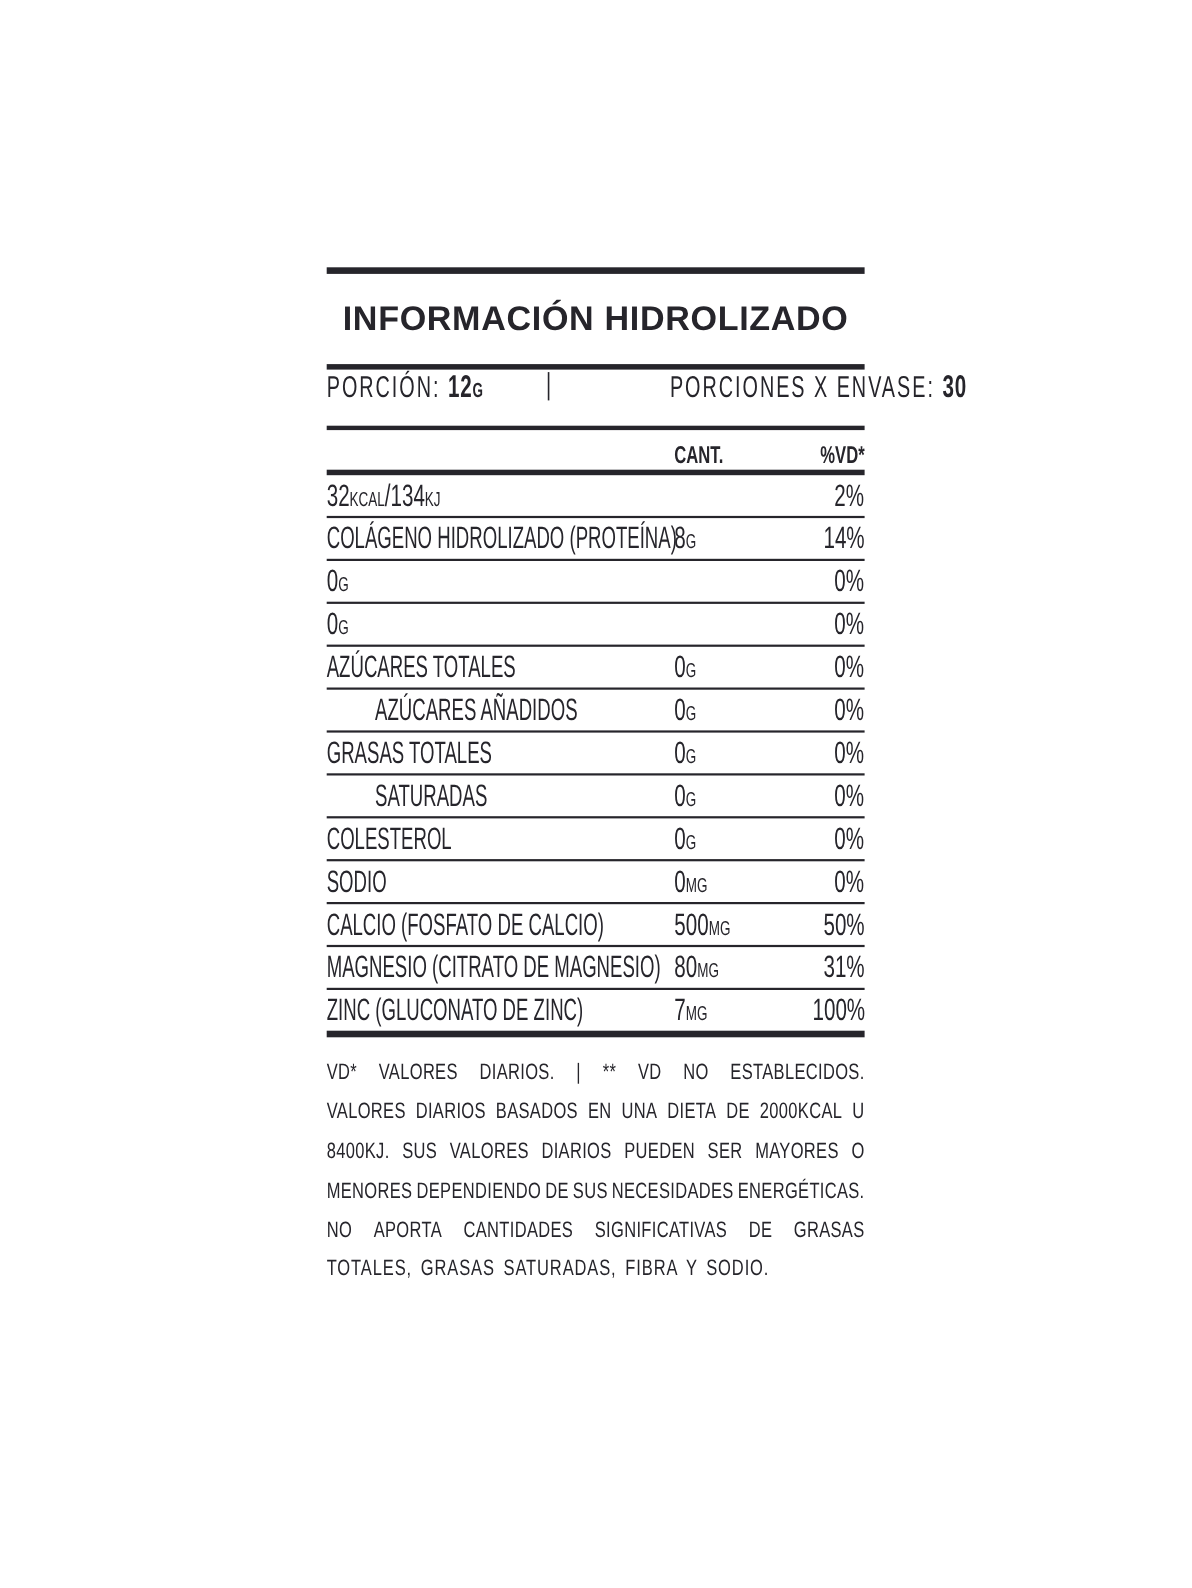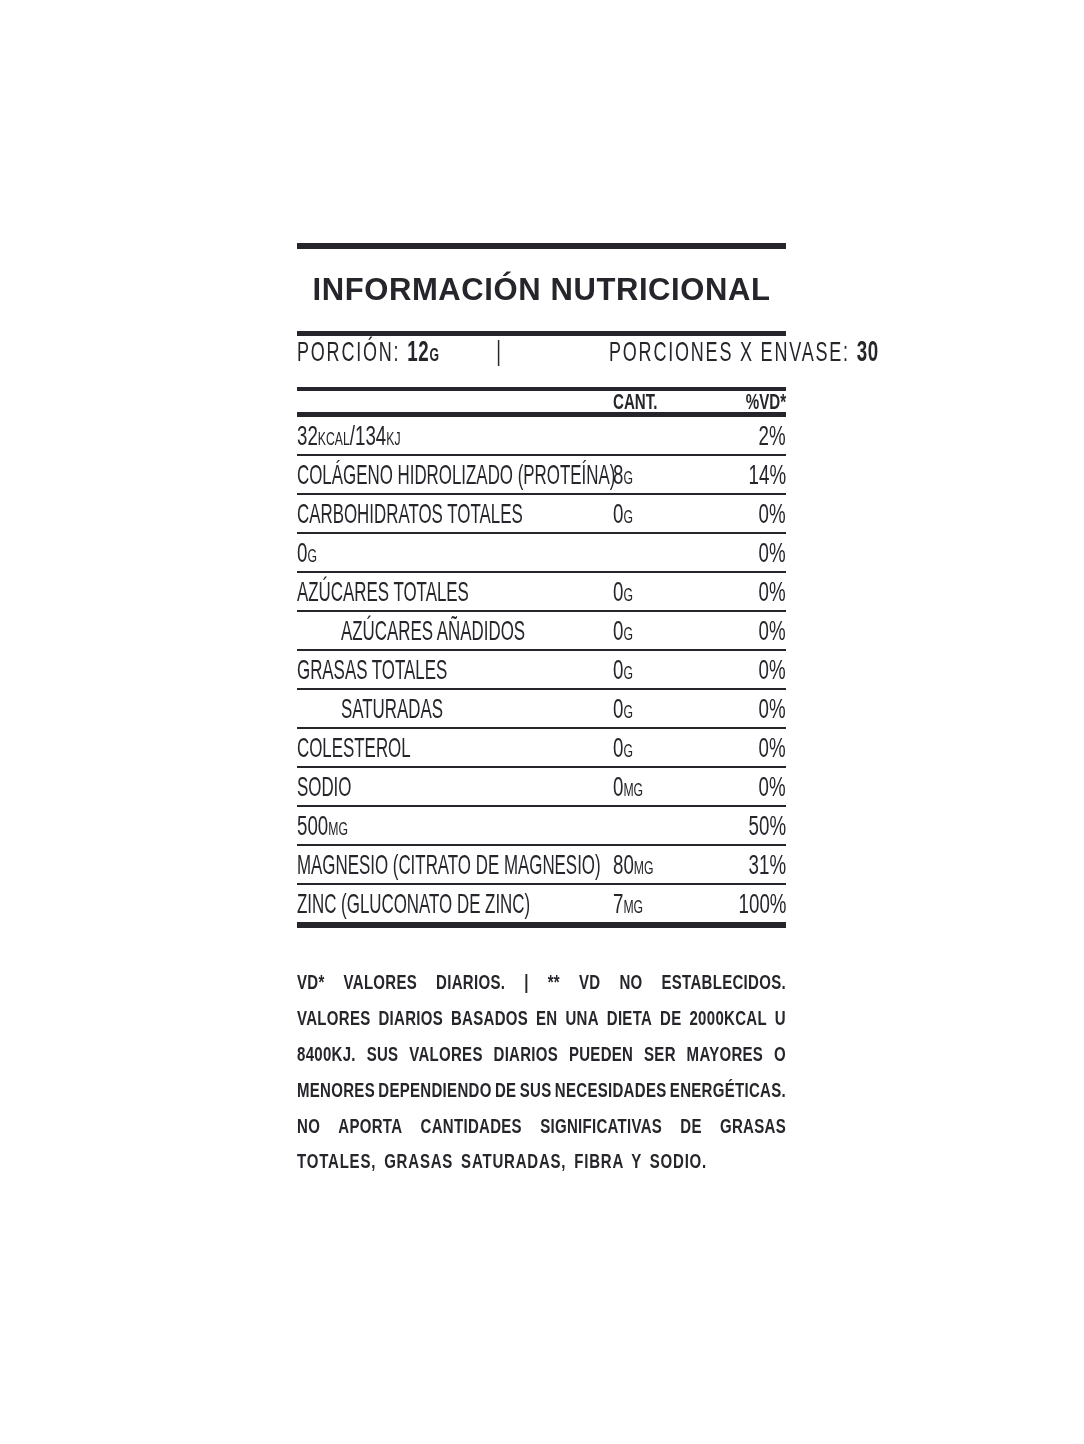--- a/index.html
+++ b/index.html
@@ -70,30 +70,30 @@
     white-space: nowrap;
     transform-origin: 0 55%;
     font-size: 26px;
   }
   .col-label  .ct { transform: scale(0.65, 1.08); }
   .col-amount .ct { transform: scale(0.72, 1.08); }
   .col-dv     .ct { transform: scale(0.72, 1.08); transform-origin: 100% 55%; }
   .ct .u { font-size: 17px; }
 
   
-  .colhead { height: 21px; }
+  .colhead { height: 36px; align-items: flex-end; }
   .colhead .ct { font-size: 21px; font-weight: bold; transform: scale(0.72, 1.05); }
   .colhead .col-dv .ct { transform-origin: 100% 55%; }
 
   
   .row { height: 37px; border-bottom: 2.5px solid #26252b; }
   .row:last-child { border-bottom: none; }
 
   
-  .footnote { margin-top: 35px; font-weight: bold; }
+  .footnote { margin-top: 13px; }
   .fl {
     height: 36px;
     display: flex;
     align-items: center;
     justify-content: space-between;
     font-size: 15px;
     letter-spacing: 0.3px;
     transform: scaleY(1.35);
     transform-origin: 50% 50%;
     white-space: nowrap;
@@ -108,21 +108,21 @@
 </style>
 </head>
 <body>
 
 <div class="page">
   <div class="panel">
 
     <div class="bar h6"></div>
 
     <div class="title-wrap">
-      <h1>INFORMACIÓN NUTRICIONAL</h1>
+      <h1>INFORMACIÓN HIDROLIZADO</h1>
     </div>
 
     <div class="bar h5"></div>
 
     <div class="serving">
       <span class="seg o-left"><span>PORCIÓN:</span>&nbsp;<b>12</b><b class="u">G</b></span>
       <span class="seg o-mid">|</span>
       <span class="seg o-right"><span>PORCIONES X ENVASE:</span>&nbsp;<b>30</b></span>
     </div>
 
@@ -140,21 +140,20 @@
         <div class="cols row">
           <span class="col-amount"><span class="ct"><span>32</span><span class="u">KCAL</span><span>/134</span><span class="u">KJ</span></span></span>
           <span class="col-dv"><span class="ct">2%</span></span>
         </div>
         <div class="cols row">
           <span class="col-label"><span class="ct">COLÁGENO HIDROLIZADO (PROTEÍNA)</span></span>
           <span class="col-amount"><span class="ct"><span>8</span><span class="u">G</span></span></span>
           <span class="col-dv"><span class="ct">14%</span></span>
         </div>
         <div class="cols row">
-          <span class="col-label"><span class="ct">CARBOHIDRATOS TOTALES</span></span>
           <span class="col-amount"><span class="ct"><span>0</span><span class="u">G</span></span></span>
           <span class="col-dv"><span class="ct">0%</span></span>
         </div>
         <div class="cols row">
           <span class="col-amount"><span class="ct"><span>0</span><span class="u">G</span></span></span>
           <span class="col-dv"><span class="ct">0%</span></span>
         </div>
         <div class="cols row">
           <span class="col-label"><span class="ct">AZÚCARES TOTALES</span></span>
           <span class="col-amount"><span class="ct"><span>0</span><span class="u">G</span></span></span>
@@ -179,20 +178,21 @@
           <span class="col-label"><span class="ct">COLESTEROL</span></span>
           <span class="col-amount"><span class="ct"><span>0</span><span class="u">G</span></span></span>
           <span class="col-dv"><span class="ct">0%</span></span>
         </div>
         <div class="cols row">
           <span class="col-label"><span class="ct">SODIO</span></span>
           <span class="col-amount"><span class="ct"><span>0</span><span class="u">MG</span></span></span>
           <span class="col-dv"><span class="ct">0%</span></span>
         </div>
         <div class="cols row">
+          <span class="col-label"><span class="ct">CALCIO (FOSFATO DE CALCIO)</span></span>
           <span class="col-amount"><span class="ct"><span>500</span><span class="u">MG</span></span></span>
           <span class="col-dv"><span class="ct">50%</span></span>
         </div>
         <div class="cols row">
           <span class="col-label"><span class="ct">MAGNESIO (CITRATO DE MAGNESIO)</span></span>
           <span class="col-amount"><span class="ct"><span>80</span><span class="u">MG</span></span></span>
           <span class="col-dv"><span class="ct">31%</span></span>
         </div>
         <div class="cols row">
           <span class="col-label"><span class="ct">ZINC (GLUCONATO DE ZINC)</span></span>

